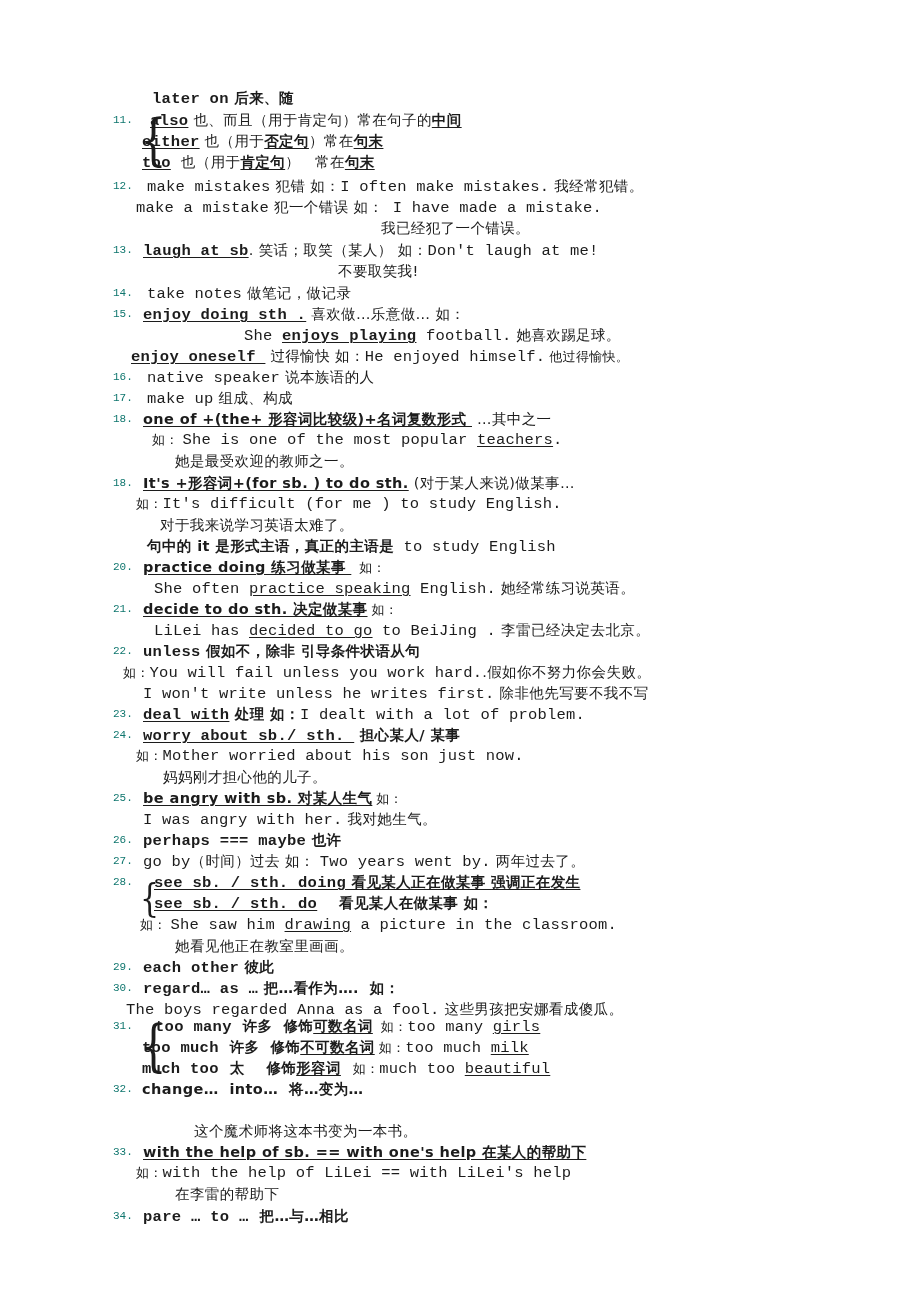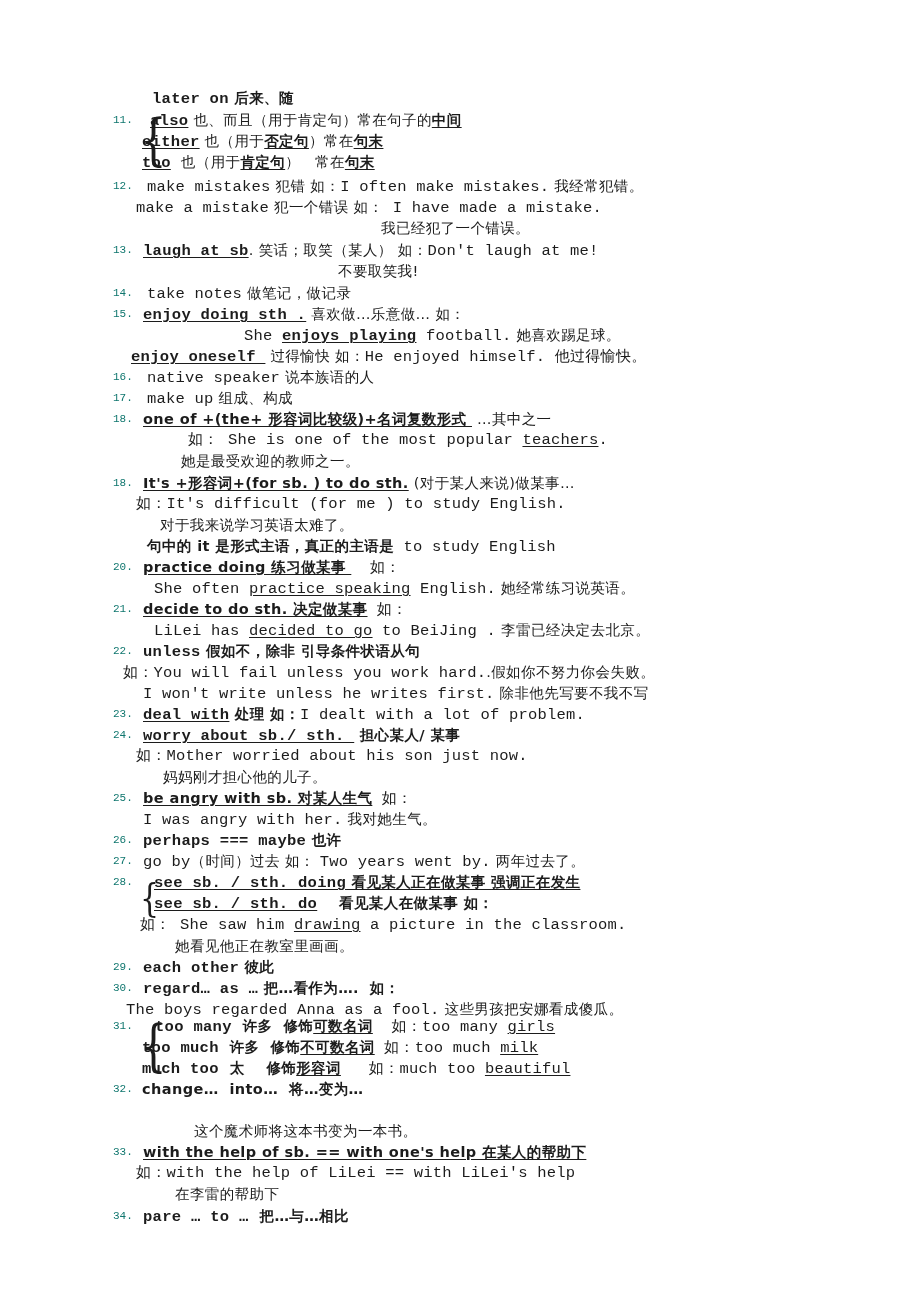--- a/index.html
+++ b/index.html
@@ -52,22 +52,22 @@
     font-size: 14.5px;
     letter-spacing: 0.4px;
   }
   .cnb {
     font-family: "DejaVu Sans", sans-serif;
     font-size: 14.5px;
     font-weight: bold;
     letter-spacing: 0.4px;
   }
   .cnsm {
-    font-family: Liberation Mono, monospace;
-    font-size: 15px;
+    font-family: Liberation Sans, sans-serif;
+    font-size: 13px;
     letter-spacing: 0.3px;
   }
   
   .brace {
     position: absolute;
     font-family: "DejaVu Serif", serif;
     color: #1c1c1c;
     line-height: 1;
     transform-origin: left center;
     pointer-events: none;
@@ -104,22 +104,22 @@
   <div class="ln" style="left:131px; top:346px;"><span class="hw u">enjoy oneself </span><span class="cn"> 过得愉快 如：</span><span>He enjoyed himself.</span><span class="cnsm"> 他过得愉快。</span></div>
 
   <div class="num" style="left:113px; top:367px;">16.</div>
   <div class="ln" style="left:147px; top:367px;"><span>native speaker</span><span class="cn"> 说本族语的人</span></div>
 
   <div class="num" style="left:113px; top:388px;">17.</div>
   <div class="ln" style="left:147px; top:388px;"><span>make up</span><span class="cn"> 组成、构成</span></div>
 
   <div class="num" style="left:113px; top:409px;">18.</div>
   <div class="ln" style="left:143px; top:409px;"><span class="cnb u">one of +(the+ 形容词比较级)+名词复数形式 </span><span class="cn"> …其中之一</span></div>
-  <div class="ln" style="left:152px; top:430px;margin-left:36px;"><span class="cnsm">如： </span><span>She is one of the most popular </span><span class="u">teachers</span><span>.</span></div>
-  <div class="ln cn" style="left:181px; top:451px;">她是最受欢迎的教师之一。</div>
+  <div class="ln" style="left:152px; top:430px;"><span class="cnsm">如： </span><span>She is one of the most popular </span><span class="u">teachers</span><span>.</span></div>
+  <div class="ln cn" style="left:175px; top:451px;">她是最受欢迎的教师之一。</div>
 
   <div class="num" style="left:113px; top:473px;">18.</div>
   <div class="ln" style="left:143px; top:473px;"><span class="cnb u">It's +形容词+(for sb. ) to do sth.</span><span class="cn"> (对于某人来说)做某事…</span></div>
   <div class="ln" style="left:136px; top:494px;"><span class="cnsm">如：</span><span>It's difficult (for me ) to study English.</span></div>
   <div class="ln cn" style="left:160px; top:515px;">对于我来说学习英语太难了。</div>
   <div class="ln" style="left:147px; top:536px;"><span class="cnb">句中的 it 是形式主语，真正的主语是</span><span> to study English</span></div>
 
   <div class="num" style="left:113px; top:557px;">20.</div>
   <div class="ln" style="left:154px; top:578px;"><span>She often </span><span class="u">practice speaking</span><span> English.</span><span class="cn"> 她经常练习说英语。</span></div>
   <div class="ln" style="left:143px; top:557px;"><span class="cnb u">practice doing 练习做某事 </span><span class="cnsm">  如：</span></div>

